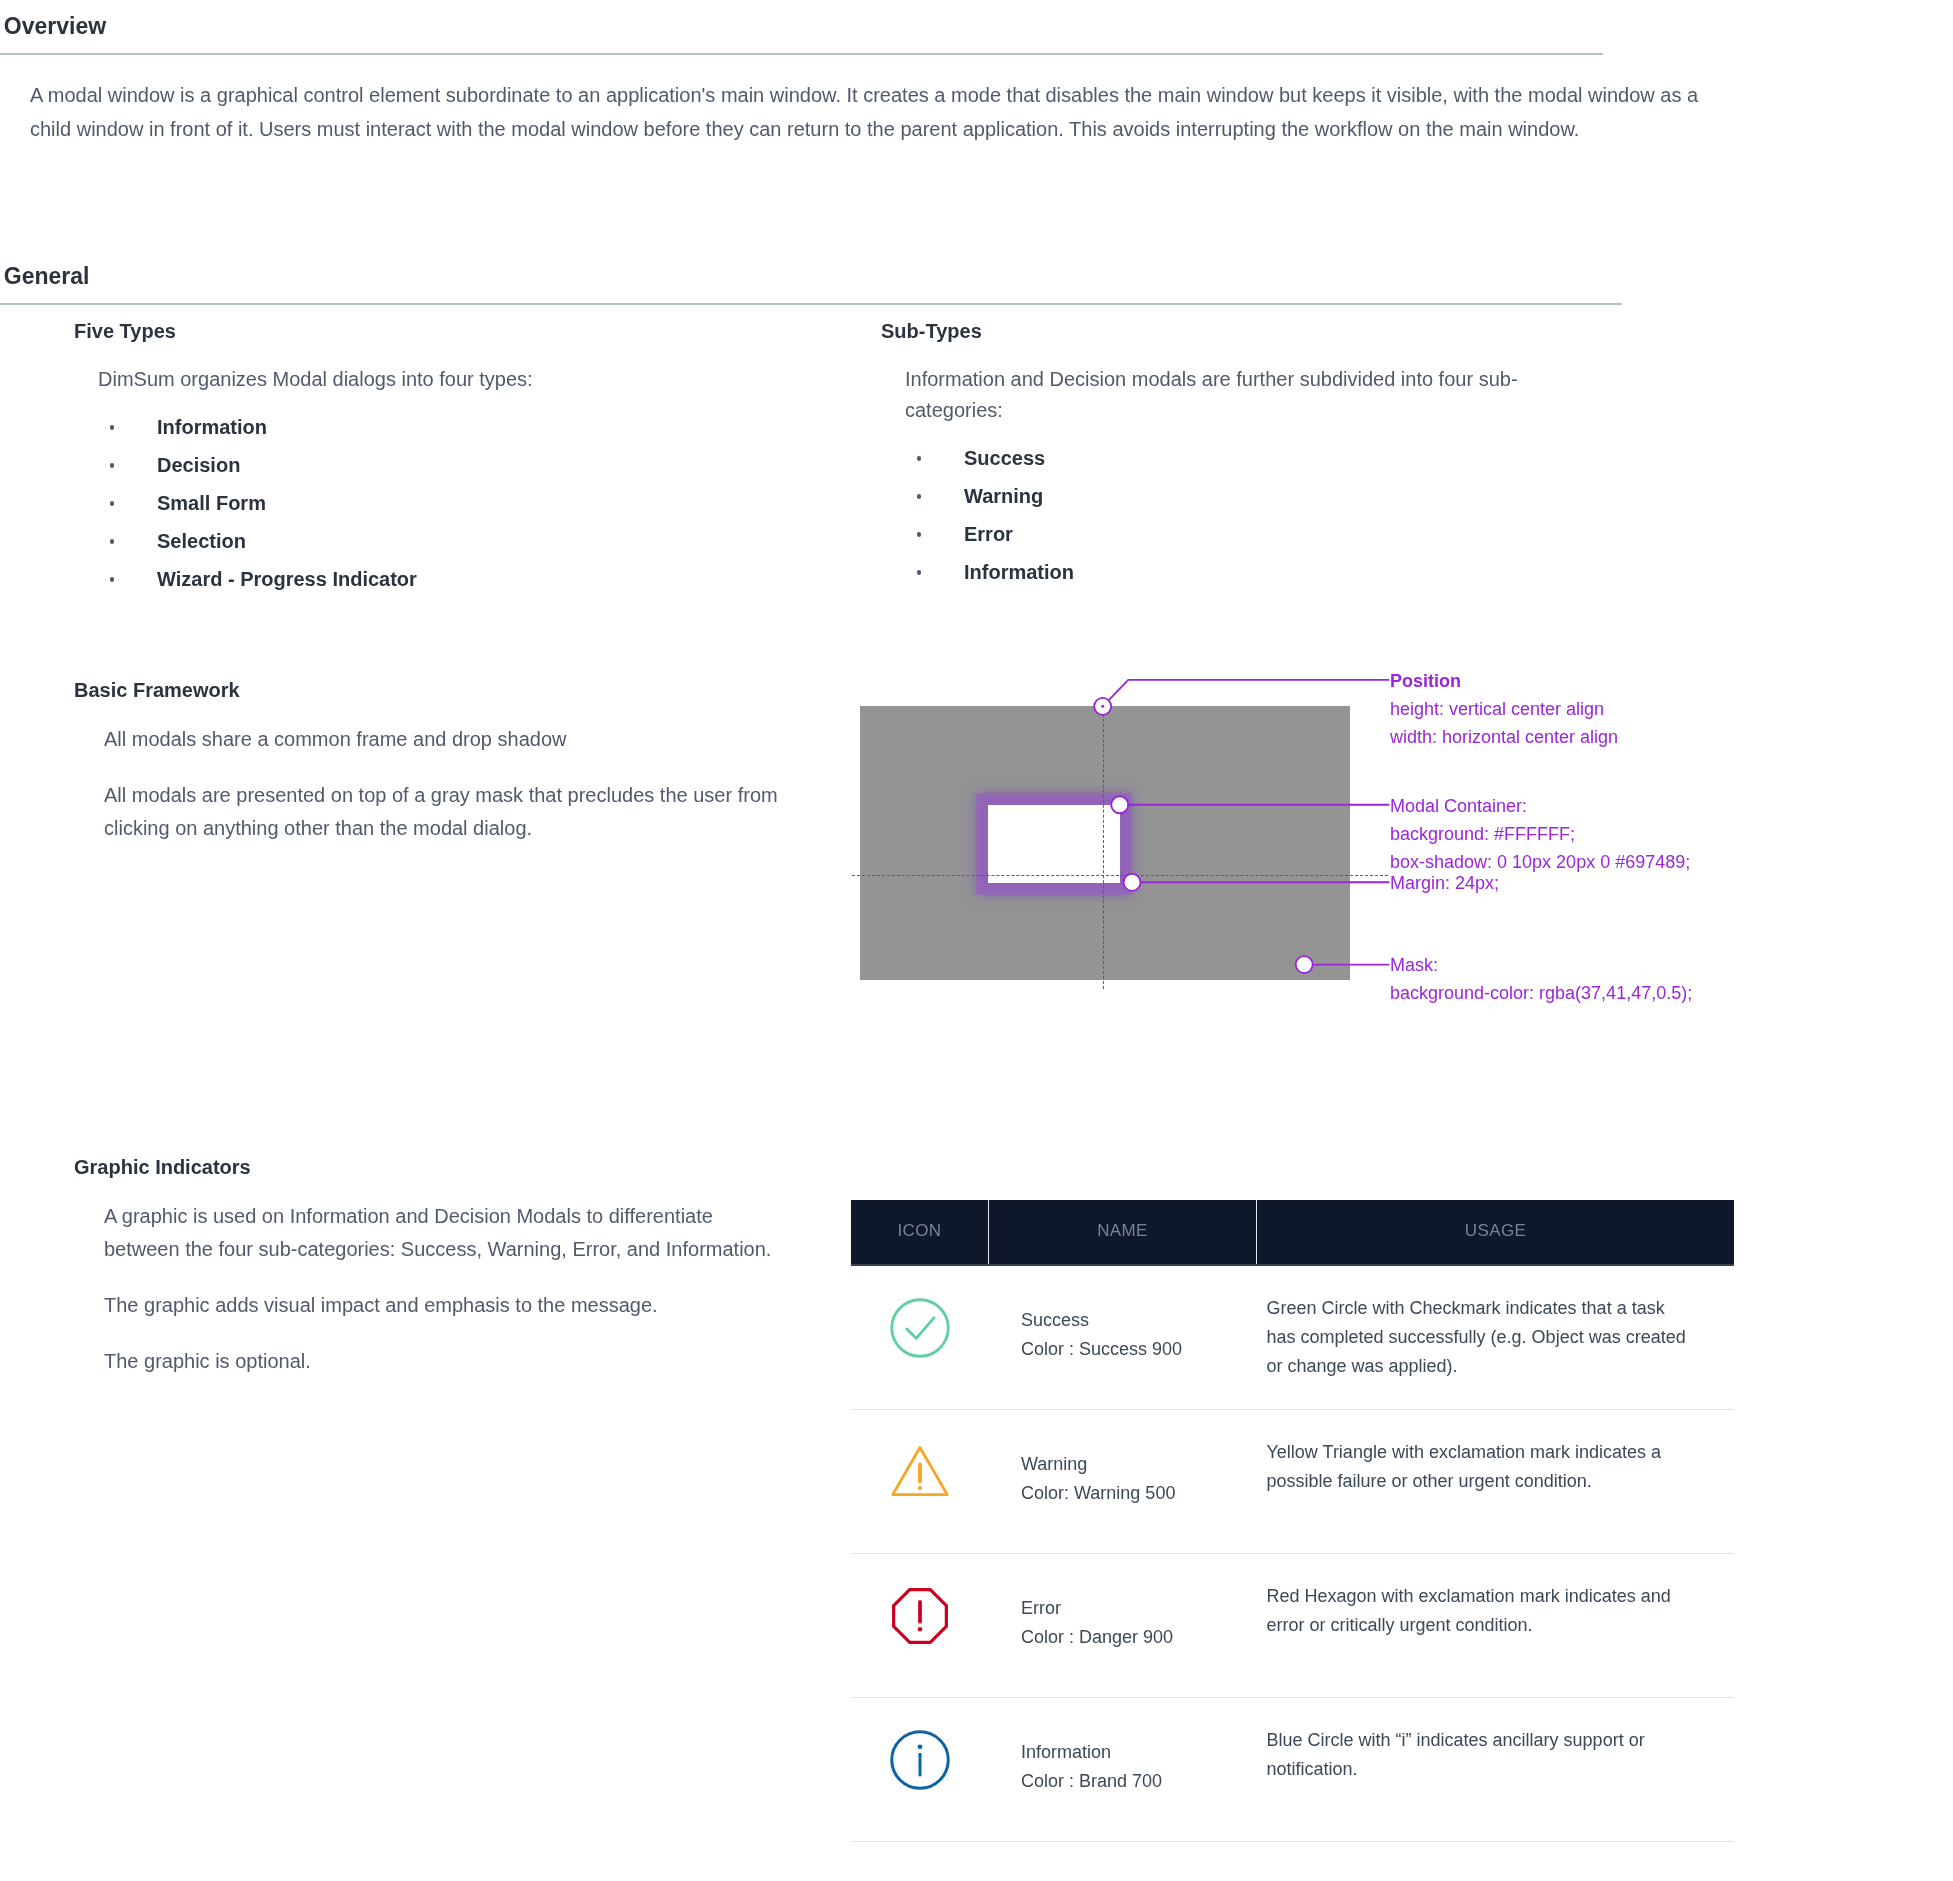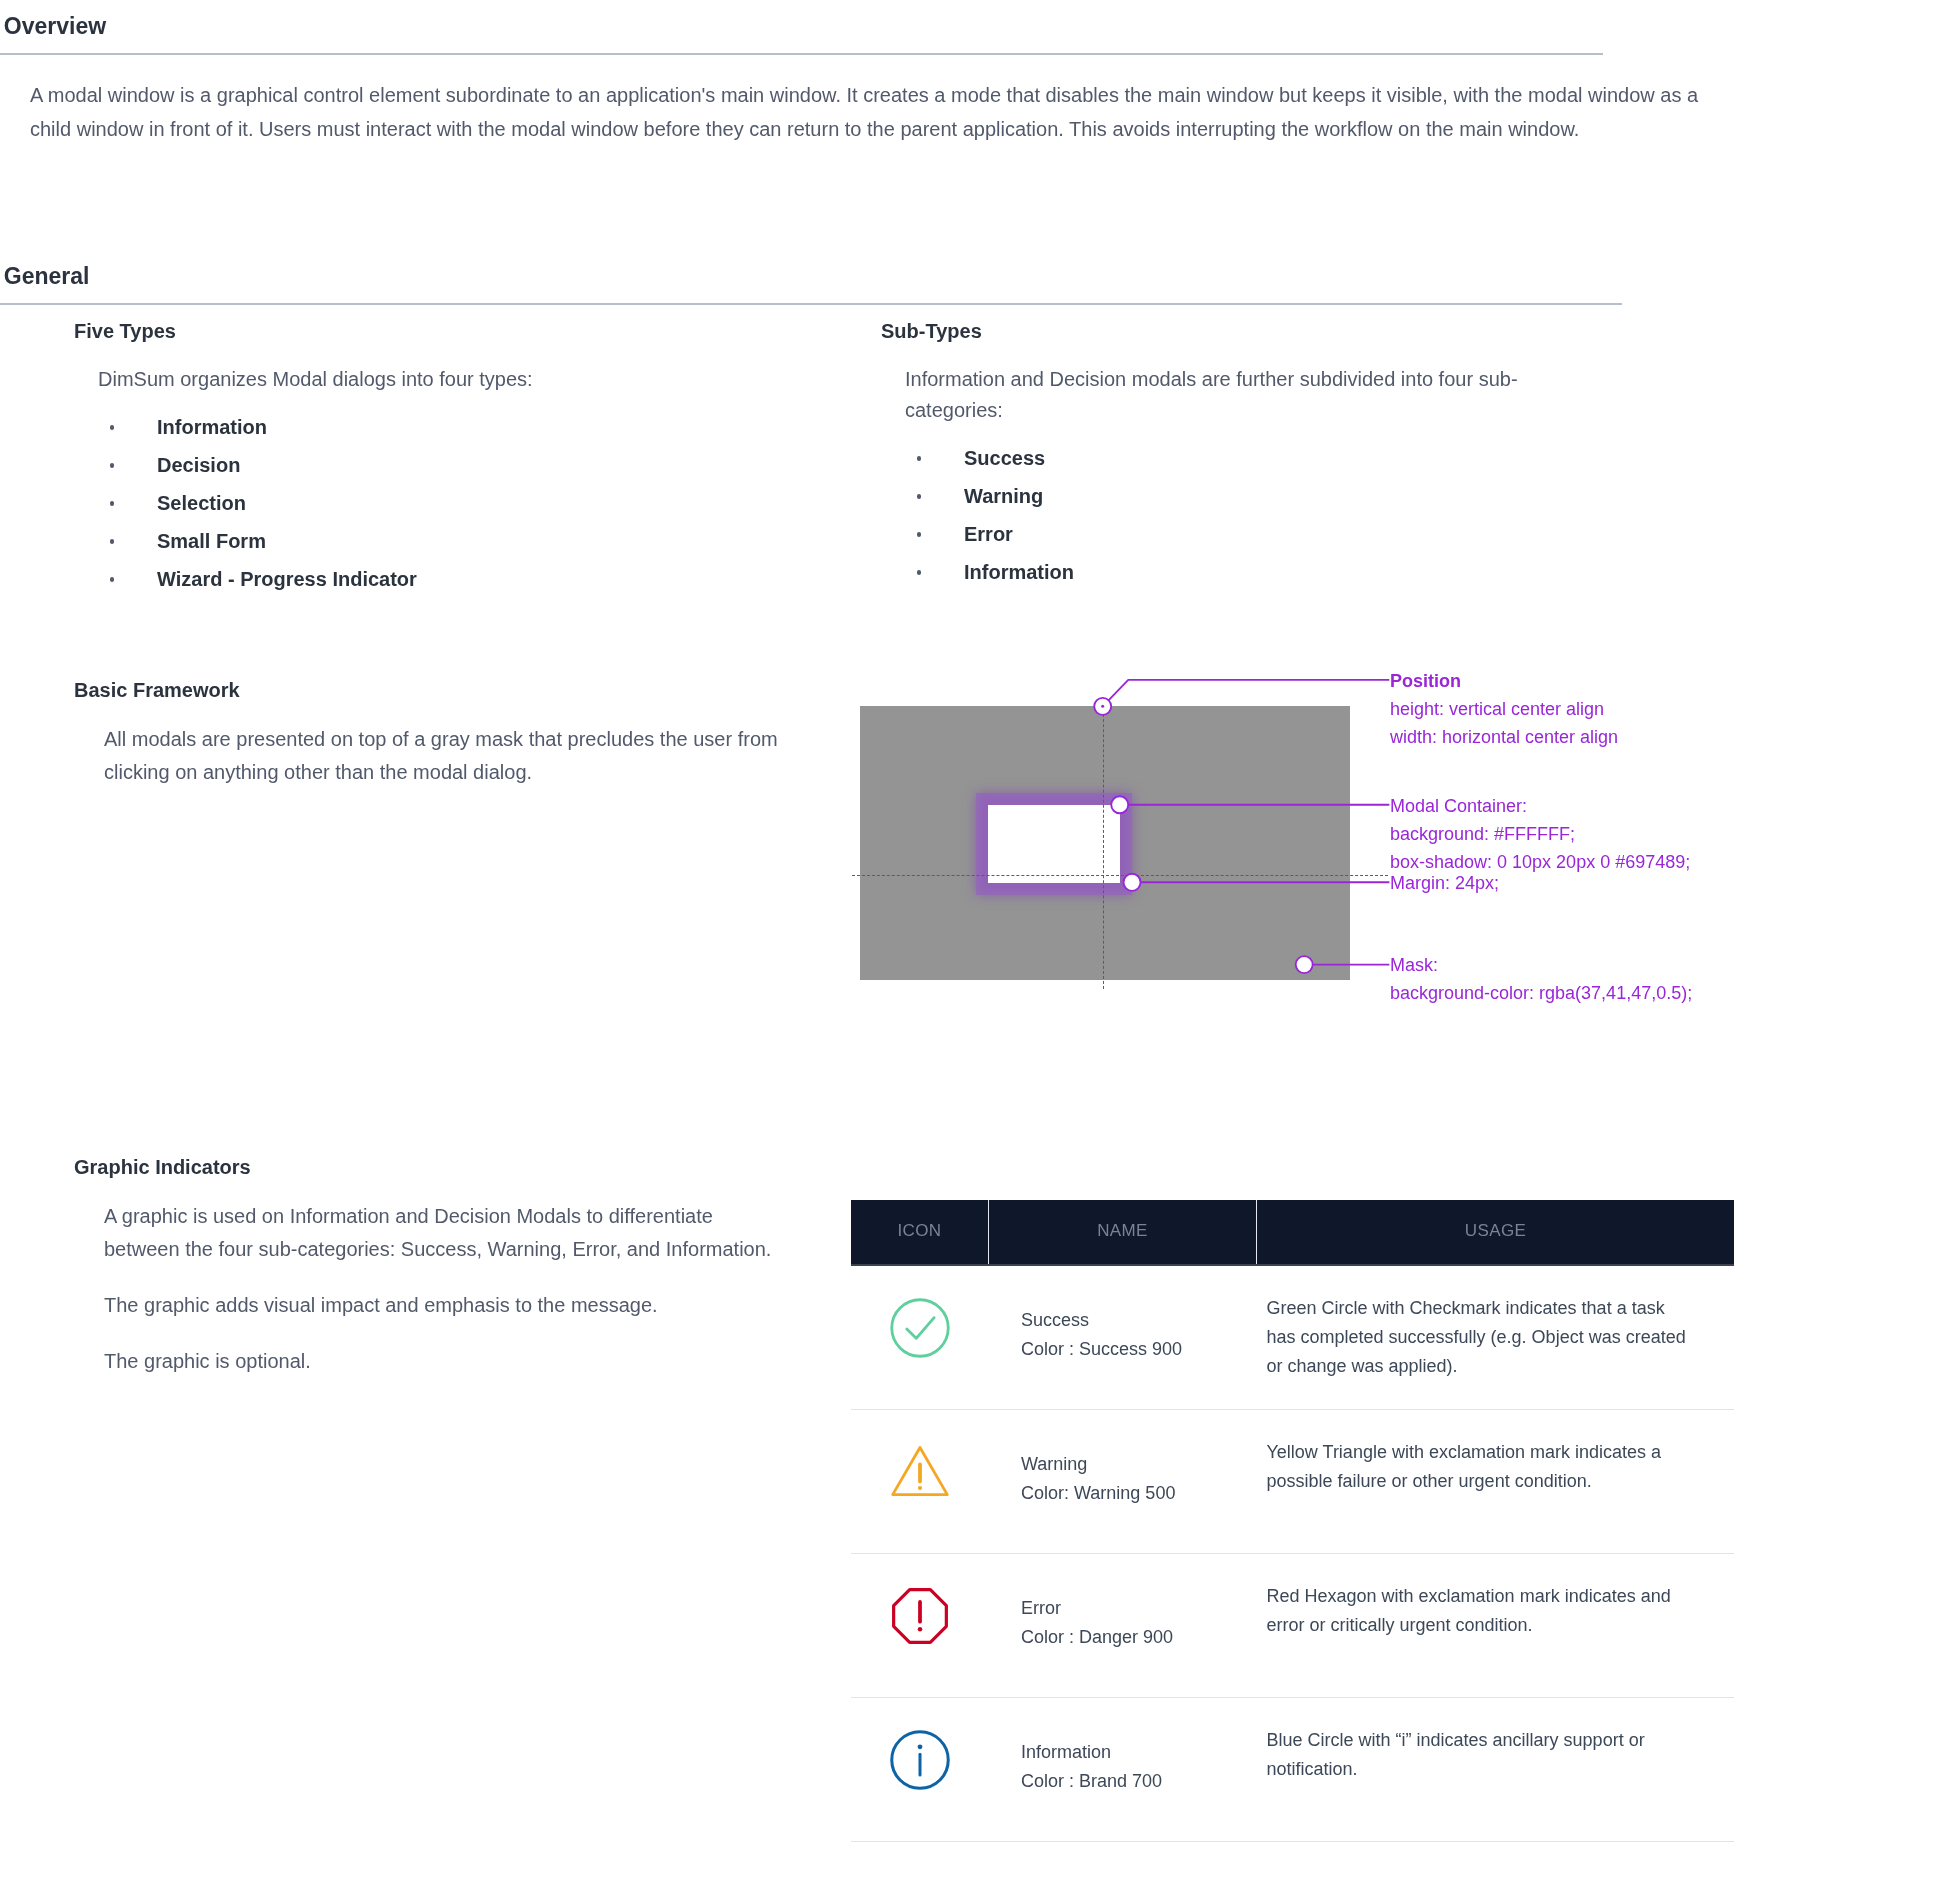--- a/index.html
+++ b/index.html
@@ -153,39 +153,40 @@
     <div class="section-head">General</div>
     <div class="section-rule general-rule"></div>
   </div>
 
   <div class="col-left">
     <div class="sub-head">Five Types</div>
     <div class="body-text">DimSum organizes Modal dialogs into four types:</div>
     <ul class="bullet-list">
       <li><span>Information</span></li>
       <li><span>Decision</span></li>
+      <li><span>Small Form</span></li>
       <li><span>Selection</span></li>
-      <li><span>Small Form</span></li>
       <li><span>Wizard - Progress Indicator</span></li>
     </ul>
   </div>
 
   <div class="col-right">
     <div class="sub-head">Sub-Types</div>
     <div class="body-text" style="width:662px">Information and Decision modals are further subdivided into four sub-categories:</div>
     <ul class="bullet-list">
       <li><span>Success</span></li>
       <li><span>Warning</span></li>
       <li><span>Error</span></li>
       <li><span>Information</span></li>
     </ul>
   </div>
 
   <div class="framework-left">
     <div class="sub-head">Basic Framework</div>
+    <p>All modals share a common frame and drop shadow</p>
     <p>All modals are presented on top of a gray mask that precludes the user from clicking on anything other than the modal dialog.</p>
   </div>
 
   <div class="diagram">
     <div class="mask-rect"></div>
     <div class="modal-shadow"></div>
     <div class="modal-frame"></div>
     <div class="modal-white"></div>
     <div class="dash-v"></div>
     <div class="dash-h"></div>

